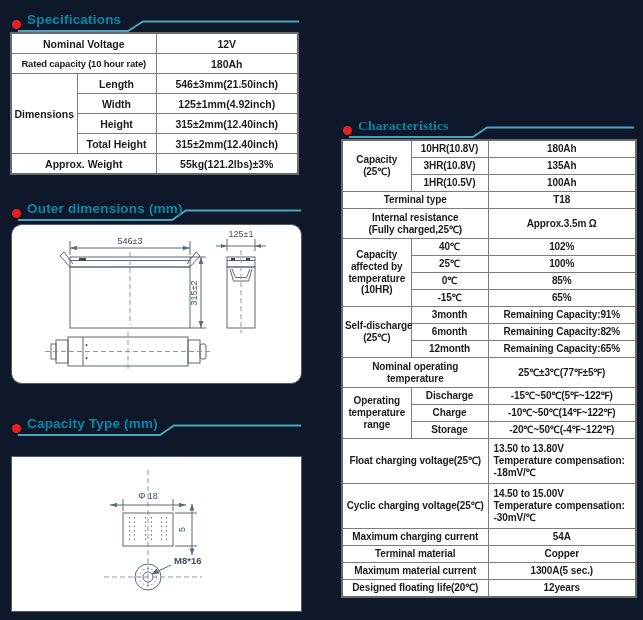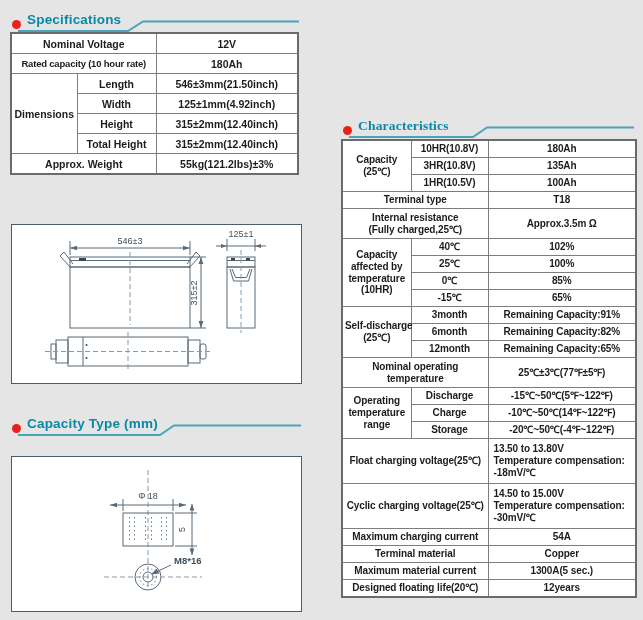--- a/index.html
+++ b/index.html
@@ -1,17 +1,17 @@
 <!DOCTYPE html>
 <html><head>
 <meta charset="utf-8">
 <style>
   html,body { margin:0; padding:0; background:#ffffff; }
   .page {
-    position:relative; width:643px; height:620px; background:#e5e5e5;
+    position:relative; width:643px; height:620px; background:#0f172a;
     font-family:"Liberation Sans", sans-serif; overflow:hidden;
   }
   
   .sec-header { position:absolute; height:24px; }
   .sec-header svg.swoosh { position:absolute; left:0; top:0; }
   .hdr-line { fill:none; stroke:#4aa5ba; stroke-width:2; }
   .bullet {
     position:absolute; left:2px; top:9px; width:9px; height:9px;
     border-radius:50%; background:#e8211d;
   }
@@ -96,22 +96,29 @@
         <td>Total Height</td>
         <td>315±2mm(12.40inch)</td>
       </tr>
       <tr>
         <td colspan="2">Approx. Weight</td>
         <td>55kg(121.2lbs)±3%</td>
       </tr>
     </tbody>
   </table>
 
-
-  <div class="draw-box" style="left:11px; top:224px; width:289px; height:158px;">
+  <div class="sec-header" style="left:10px; top:200px; width:292px;">
+    <svg class="swoosh" width="292" height="24">
+      <polyline class="hdr-line" points="8,20 162,20 176,10.5 291,10.5"></polyline>
+    </svg>
+    <span class="bullet"></span>
+    <span class="sec-title">Outer dimensions (mm)</span>
+  </div>
+
+  <div class="draw-box" style="left:11px; top:224px; width:289px; height:158px;border-radius:11px;">
     <svg class="draw" width="287" height="156" viewBox="0 0 287 156">
 
       <g>
         <line x1="58" y1="30" x2="58" y2="16"></line>
         <line x1="178" y1="30" x2="178" y2="16"></line>
         <line x1="58" y1="23" x2="178" y2="23"></line>
         <polygon class="arrow" points="58,23 65,20.8 65,25.2"></polygon>
         <polygon class="arrow" points="178,23 171,20.8 171,25.2"></polygon>
         <text x="118" y="19" text-anchor="middle">546±3</text>
         <rect x="58" y="32" width="120" height="10"></rect>

